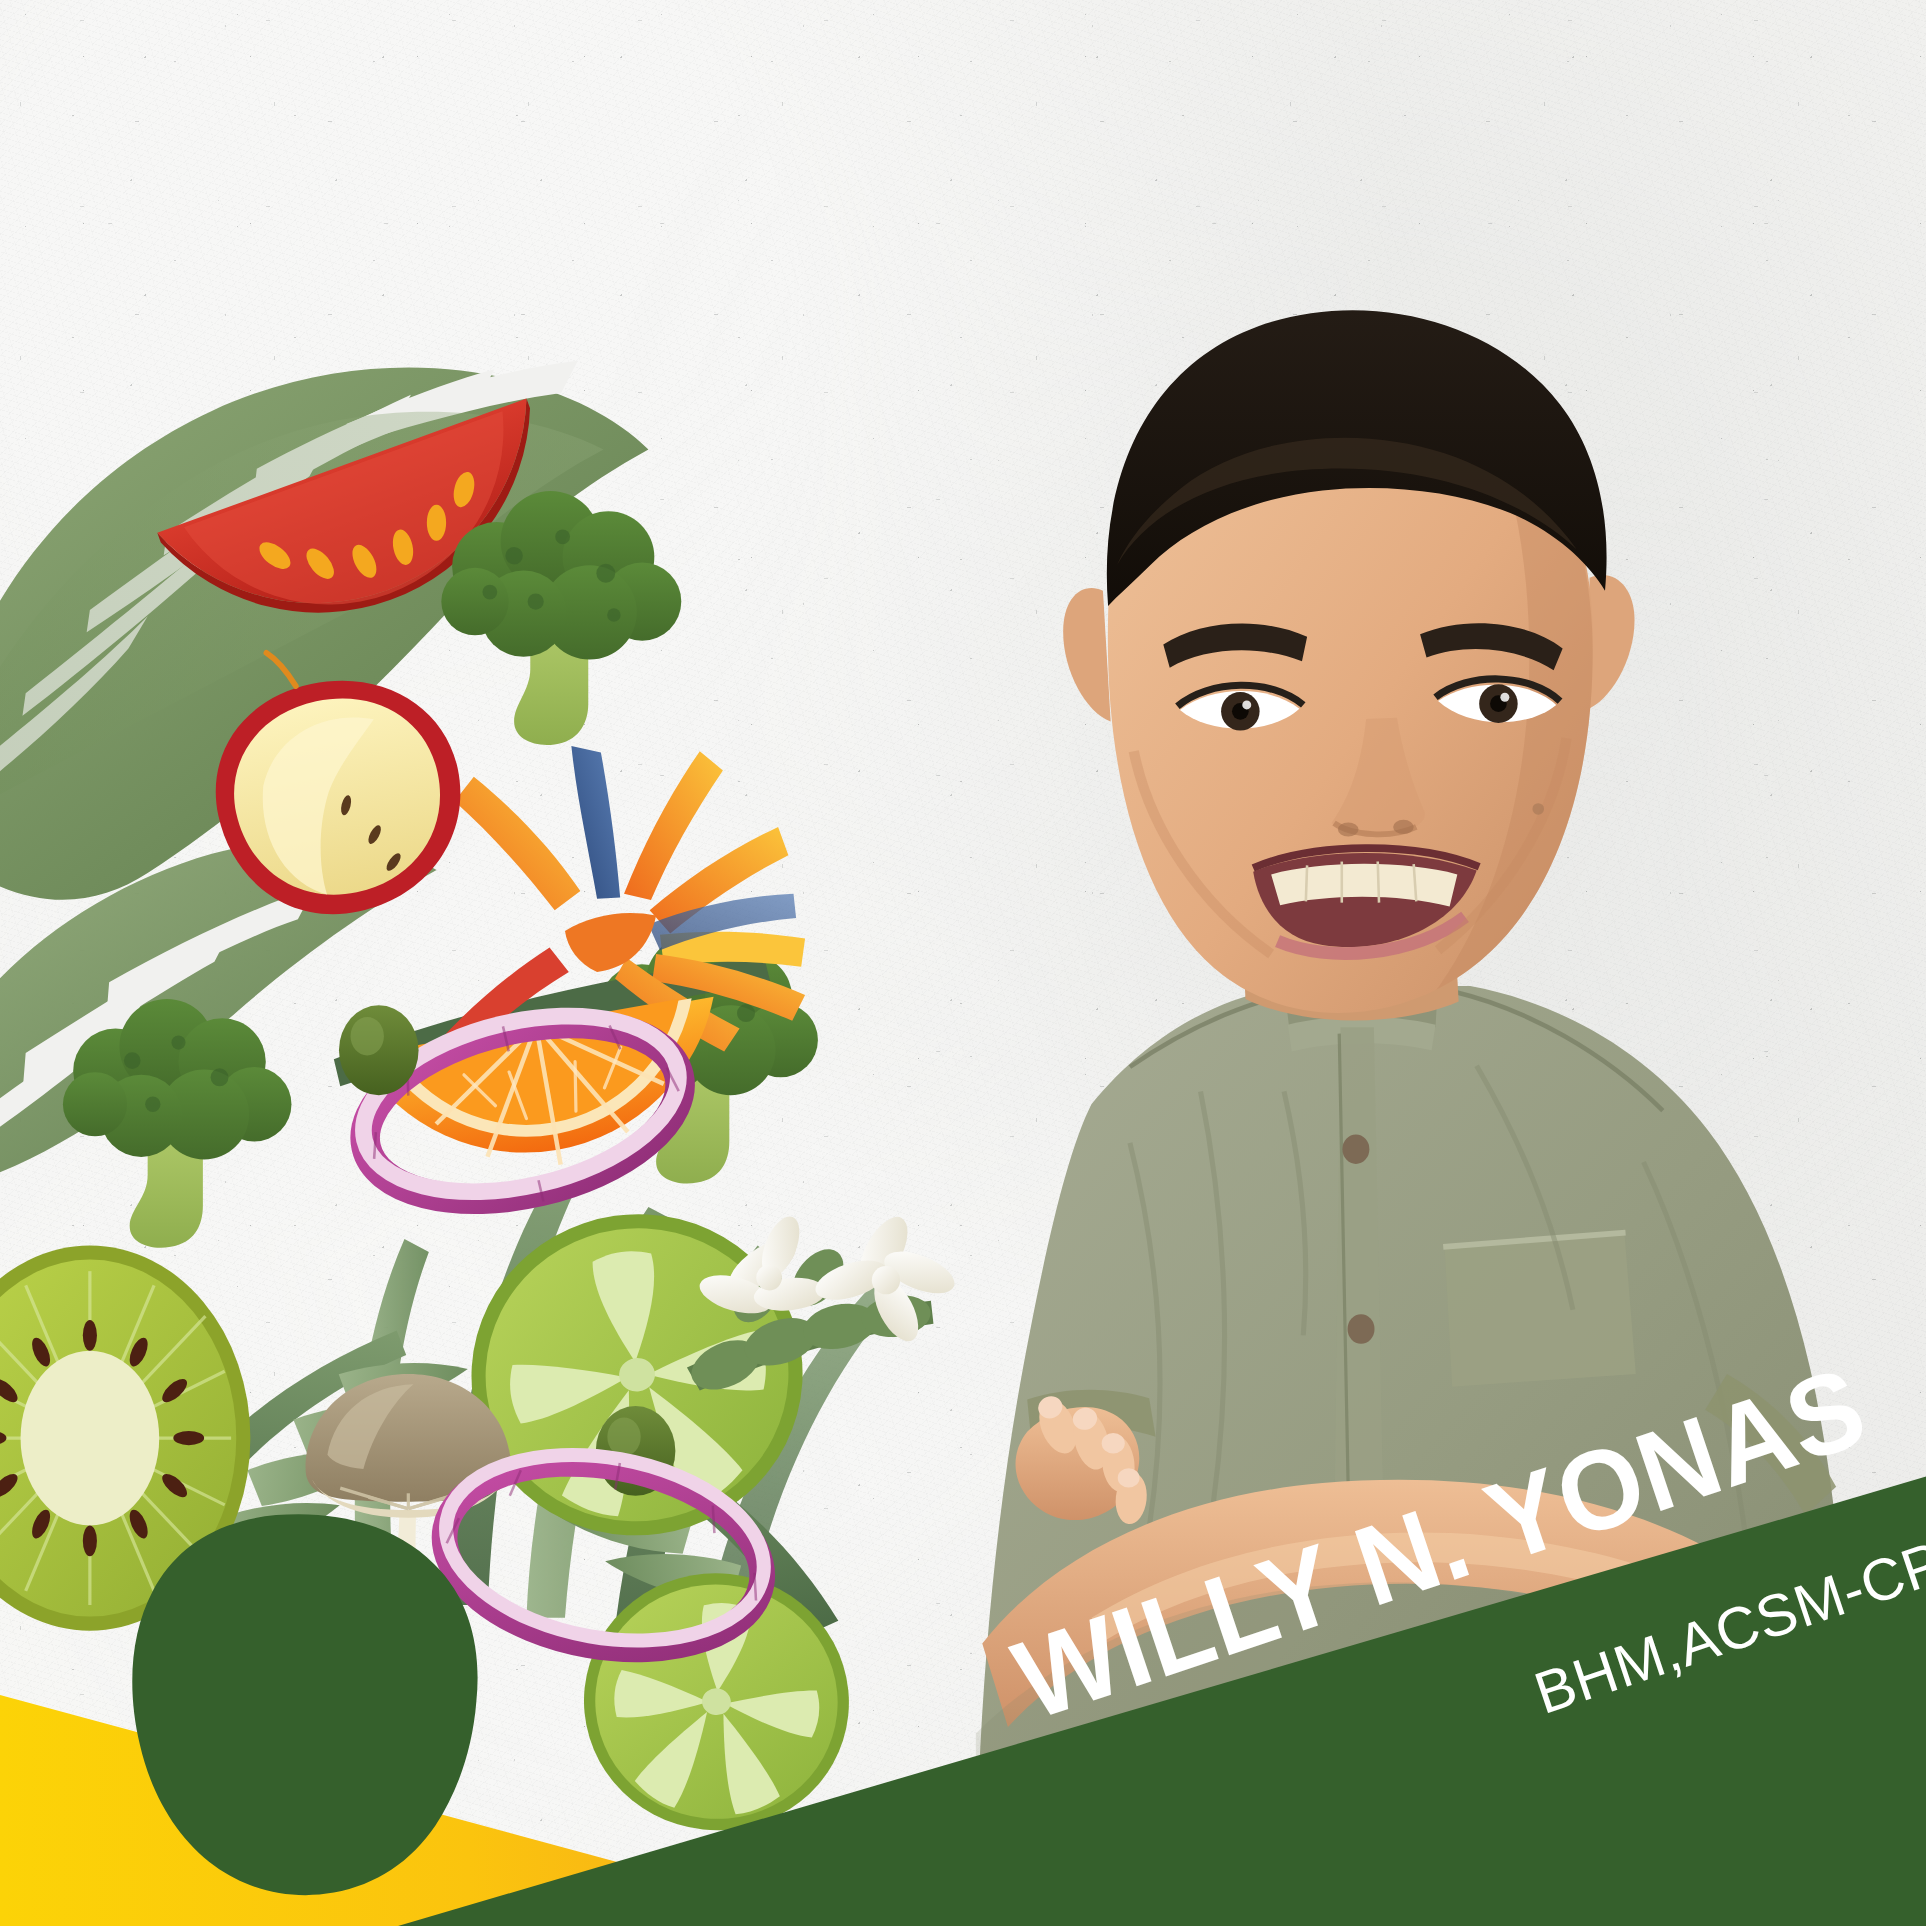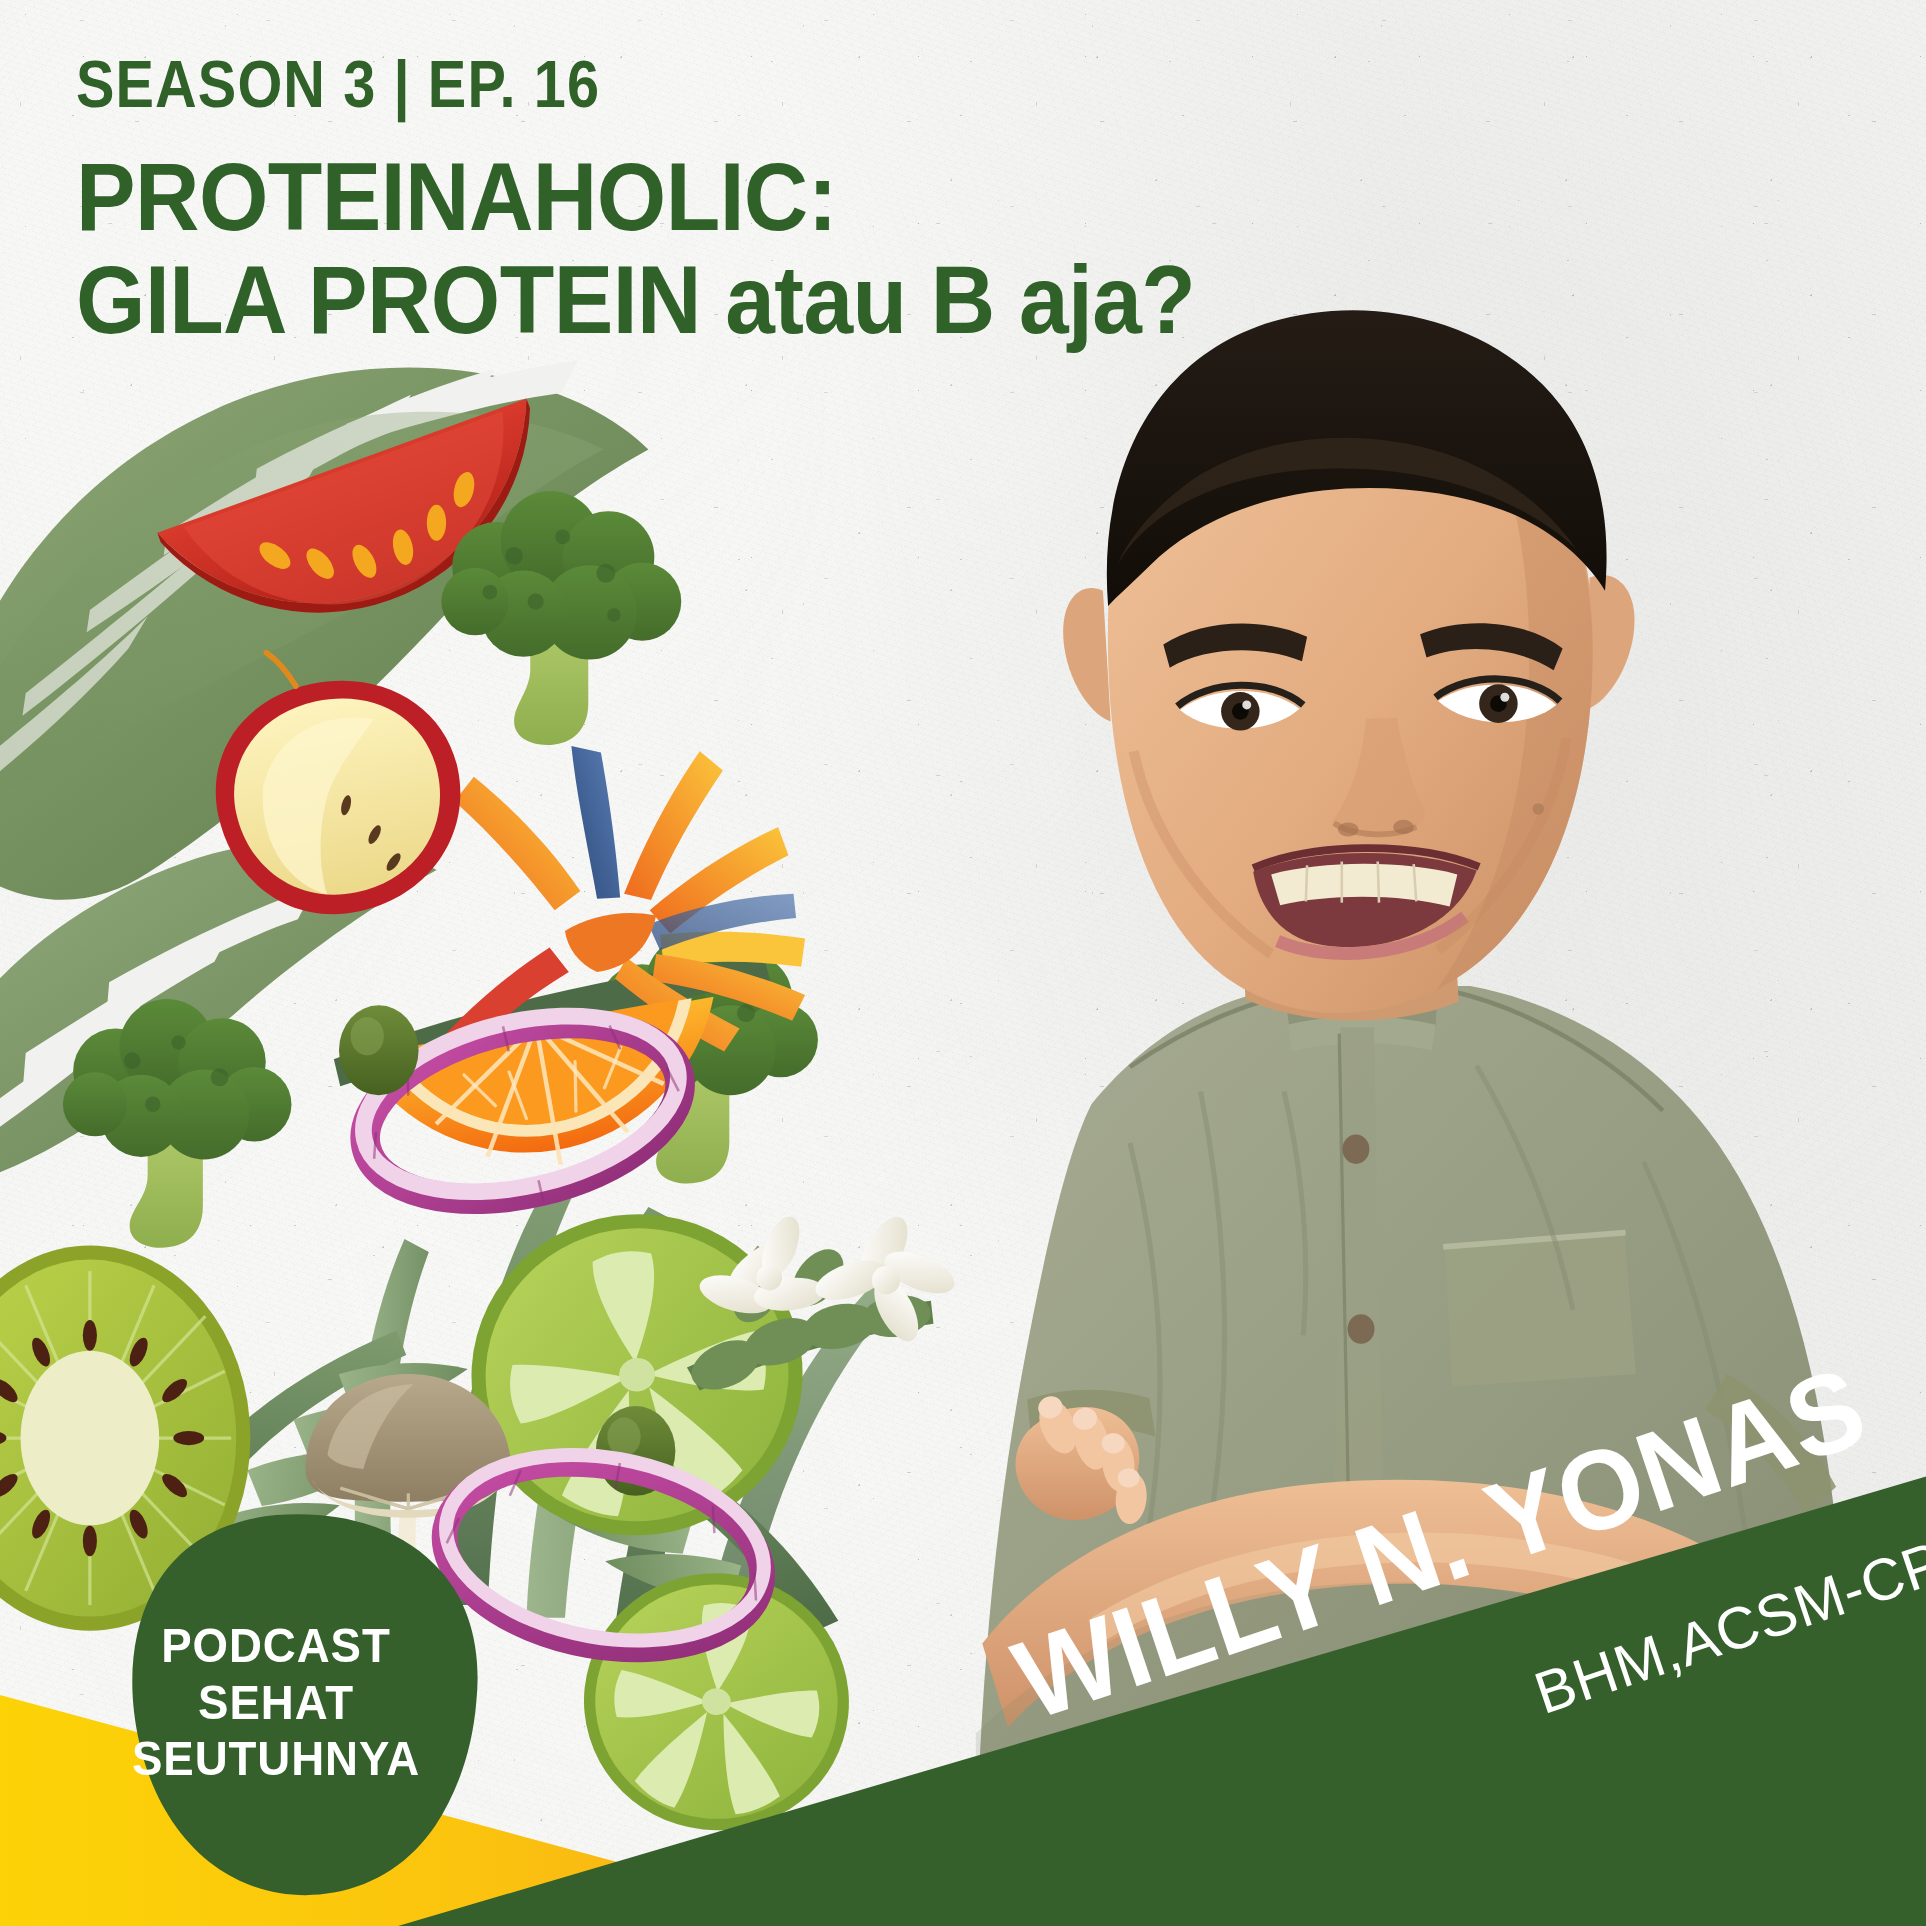--- a/index.html
+++ b/index.html
@@ -714,35 +714,21 @@
     <path d="M3000,2300 L3000,3000 L620,3000 Z" fill="#35602c"></path>
   </svg>
 
   <svg class="art" viewBox="0 0 3000 3000">
     <path d="M430,2360 C530,2352 618,2378 676,2436 C734,2492 750,2572 742,2650
              C736,2726 712,2792 678,2844 C640,2900 586,2936 520,2948
              C452,2960 386,2944 334,2906 C276,2864 236,2796 218,2718
              C198,2634 202,2546 238,2478 C276,2406 344,2368 430,2360 Z" fill="#35602c"></path>
   </svg>
 
-  <div id="badge-wrap">
-    <div id="badge-text">
-      <span>PODCAST</span>
-      <span>SEHAT</span>
-      <span>SEUTUHNYA</span>
-    </div>
-  </div>
-
-  <div id="headline">
-    <div class="eyebrow">SEASON 3 | EP. 16</div>
-    <div class="title">
-      <span class="l1">PROTEINAHOLIC:</span>
-      <span class="l2">GILA PROTEIN atau B aja?</span>
-    </div>
-  </div>
+
 
   <div id="name-block">
     <div class="guest-name">WILLY N. YONAS</div>
   </div>
   <div id="cred-block">
     <div class="guest-cred">BHM,ACSM-CPT</div>
   </div>
 
 </div>
 

